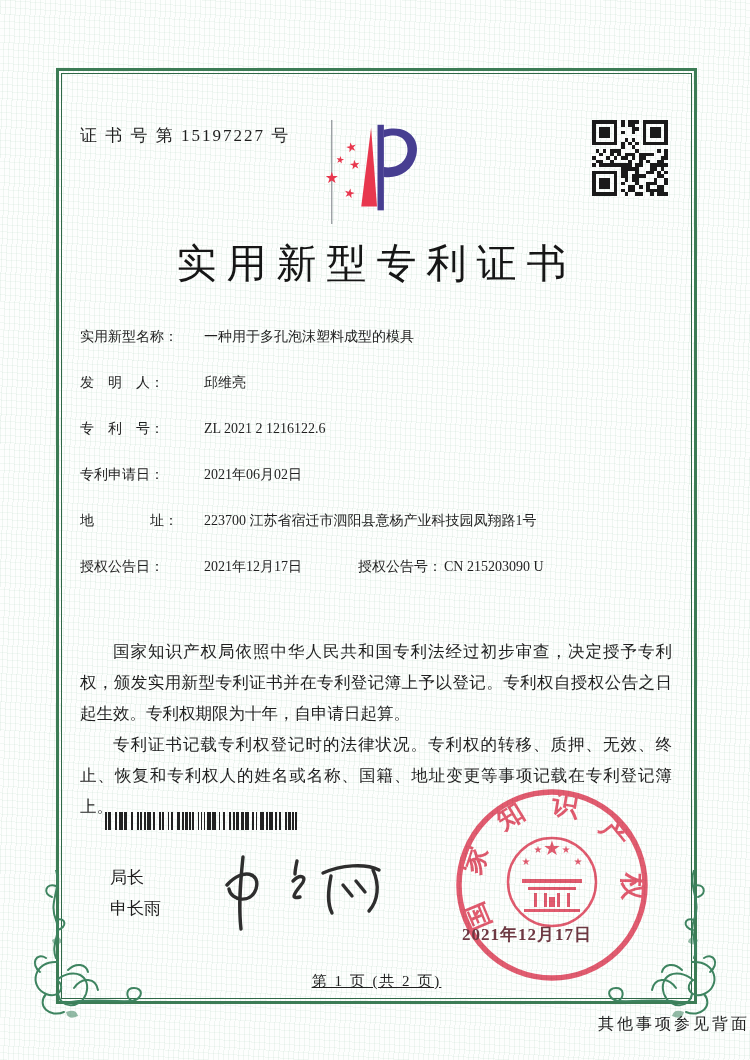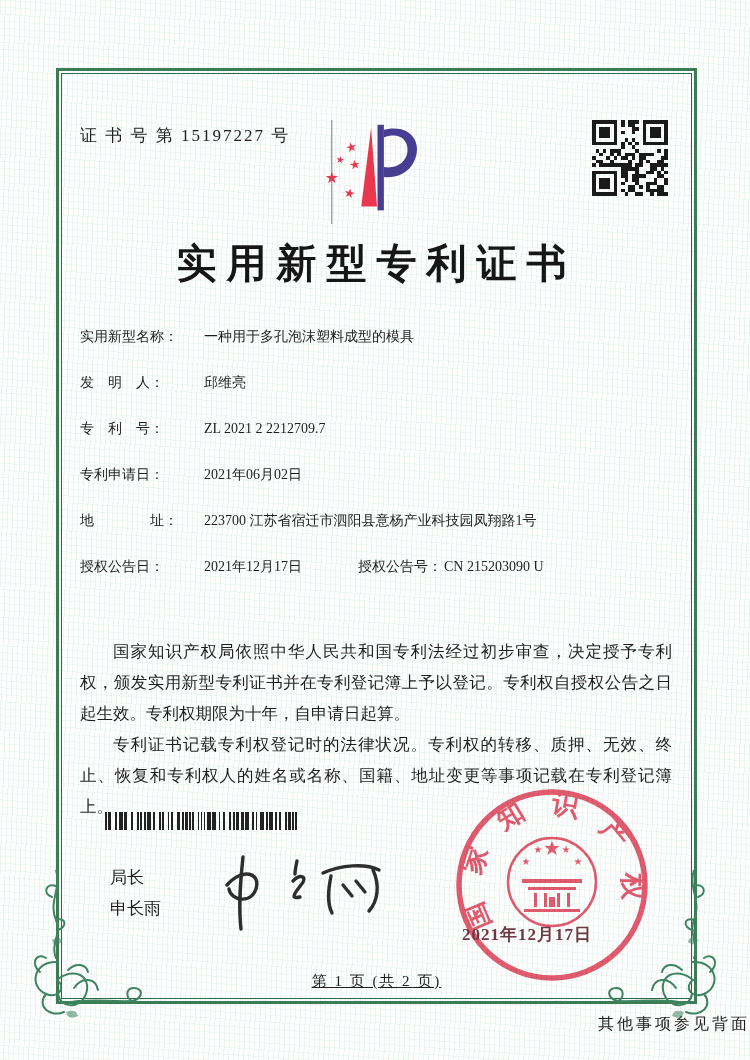--- a/index.html
+++ b/index.html
@@ -33,21 +33,21 @@
   }
   .frame::after{
     content:"";position:absolute;inset:2px;border:1px solid var(--green-line);
   }
   .abs{position:absolute;}
   .cert-no{left:80px;top:124px;font-size:17px;letter-spacing:2px;}
   .logo{left:318px;top:116px;width:118px;height:112px;}
   .qr{left:592px;top:120px;width:76px;height:76px;}
   .title{
     left:56px;top:236px;width:641px;text-align:center;
-    font-size:40px;font-weight:700;letter-spacing:10px;color:#161616;
+    font-size:40px;font-weight:400;letter-spacing:10px;color:#161616;
   }
   .fields{left:80px;top:325px;width:600px;font-size:14px;}
   .f-row{height:46px;line-height:24px;white-space:nowrap;}
   .f-label{display:inline-block;min-width:122px;}
   .f-value{margin-left:2px;}
   .pair2{margin-left:56px;}
   .paras{
     left:80px;top:636px;width:592px;font-size:16.5px;line-height:31px;
     text-align:justify;
   }
@@ -363,21 +363,21 @@
   <div class="abs title">实用新型专利证书</div>
 
   <div class="abs fields">
     <div class="f-row">
       <span class="f-label">实用新型名称：</span><span class="f-value">一种用于多孔泡沫塑料成型的模具</span>
     </div>
     <div class="f-row">
       <span class="f-label">发　明　人：</span><span class="f-value">邱维亮</span>
     </div>
     <div class="f-row">
-      <span class="f-label">专　利　号：</span><span class="f-value">ZL 2021 2 2212709.7</span>
+      <span class="f-label">专　利　号：</span><span class="f-value">ZL 2021 2 1216122.6</span>
     </div>
     <div class="f-row">
       <span class="f-label">专利申请日：</span><span class="f-value">2021年06月02日</span>
     </div>
     <div class="f-row">
       <span class="f-label">地　　　　址：</span><span class="f-value">223700 江苏省宿迁市泗阳县意杨产业科技园凤翔路1号</span>
     </div>
     <div class="f-row">
       <span class="f-label">授权公告日：</span><span class="f-value">2021年12月17日</span><span class="pair2">授权公告号：</span><span class="f-value">CN 215203090 U</span>
     </div>

